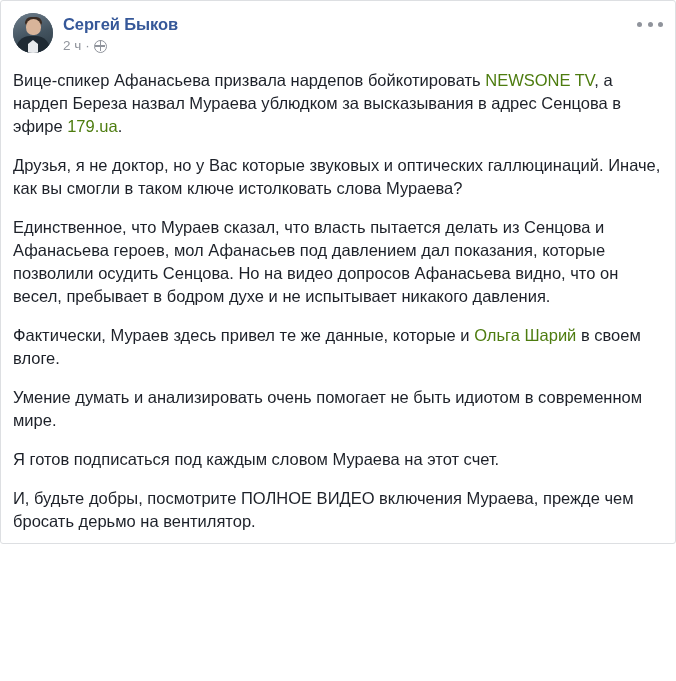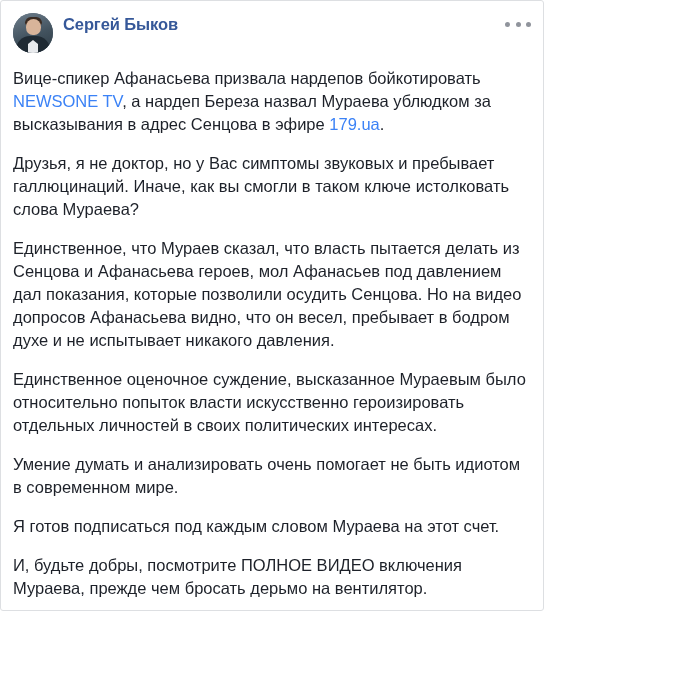--- a/index.html
+++ b/index.html
@@ -8,21 +8,21 @@
     background: #ffffff;
   }
   body {
     width: 676px;
     height: 681px;
     font-family: "Liberation Sans", sans-serif;
     color: #1d2129;
     overflow: hidden;
   }
   .post {
-    width: 544px;
+    width: 676px;
     box-sizing: border-box;
     background: #ffffff;
     border: 1px solid #dddfe2;
     border-radius: 3px;
     padding: 12px 12px 10px 12px;
     position: relative;
   }
   .post-header {
     display: flex;
     align-items: flex-start;
@@ -166,51 +166,56 @@
     color: #1d2129;
     padding-top: 10px;
   }
   .post-body p {
     margin: 0 0 16px 0;
   }
   .post-body p:last-child {
     margin-bottom: 0;
   }
   .lnk {
-    color: #3b82f6;
+    color: #4d7c0f;
     cursor: pointer;
   }
 </style>
 </head>
 <body>
 
 <div class="post">
 
   <div class="post-header">
     <div class="avatar">
       <div class="av-bg"></div>
       <div class="av-hair"></div>
       <div class="av-head"></div>
       <div class="av-body"></div>
       <div class="av-shirt"></div>
     </div>
     <div class="header-text">
       <div class="author">Сергей Быков</div>
+      <div class="meta">
+        <span class="ts">2 ч</span>
+        <span class="dot">·</span>
+        <span class="globe-icon"></span>
+      </div>
     </div>
   </div>
 
   <div class="more-btn">
     <span></span>
     <span></span>
     <span></span>
   </div>
 
   <div class="post-body" id="post-body">
       <p><span>Вице-спикер Афанасьева призвала нардепов бойкотировать </span><span class="lnk">NEWSONE TV</span><span>, а нардеп Береза назвал Мураева ублюдком за высказывания в адрес Сенцова в эфире </span><span class="lnk">179.ua</span><span>.</span></p>
-      <p><span>Друзья, я не доктор, но у Вас симптомы звуковых и пребывает галлюцинаций. Иначе, как вы смогли в таком ключе истолковать слова Мураева?</span></p>
+      <p><span>Друзья, я не доктор, но у Вас которые звуковых и оптических галлюцинаций. Иначе, как вы смогли в таком ключе истолковать слова Мураева?</span></p>
       <p><span>Единственное, что Мураев сказал, что власть пытается делать из Сенцова и Афанасьева героев, мол Афанасьев под давлением дал показания, которые позволили осудить Сенцова. Но на видео допросов Афанасьева видно, что он весел, пребывает в бодром духе и не испытывает никакого давления.</span></p>
-      <p><span>Единственное оценочное суждение, высказанное Мураевым было относительно попыток власти искусственно героизировать отдельных личностей в своих политических интересах.</span></p>
+      <p><span>Фактически, Мураев здесь привел те же данные, которые и </span><span class="lnk">Ольга Шарий</span><span> в своем влоге.</span></p>
       <p><span>Умение думать и анализировать очень помогает не быть идиотом в современном мире.</span></p>
       <p><span>Я готов подписаться под каждым словом Мураева на этот счет.</span></p>
       <p><span>И, будьте добры, посмотрите ПОЛНОЕ ВИДЕО включения Мураева, прежде чем бросать дерьмо на вентилятор.</span></p>
     </div>
 
 </div>
 
 </body></html>

